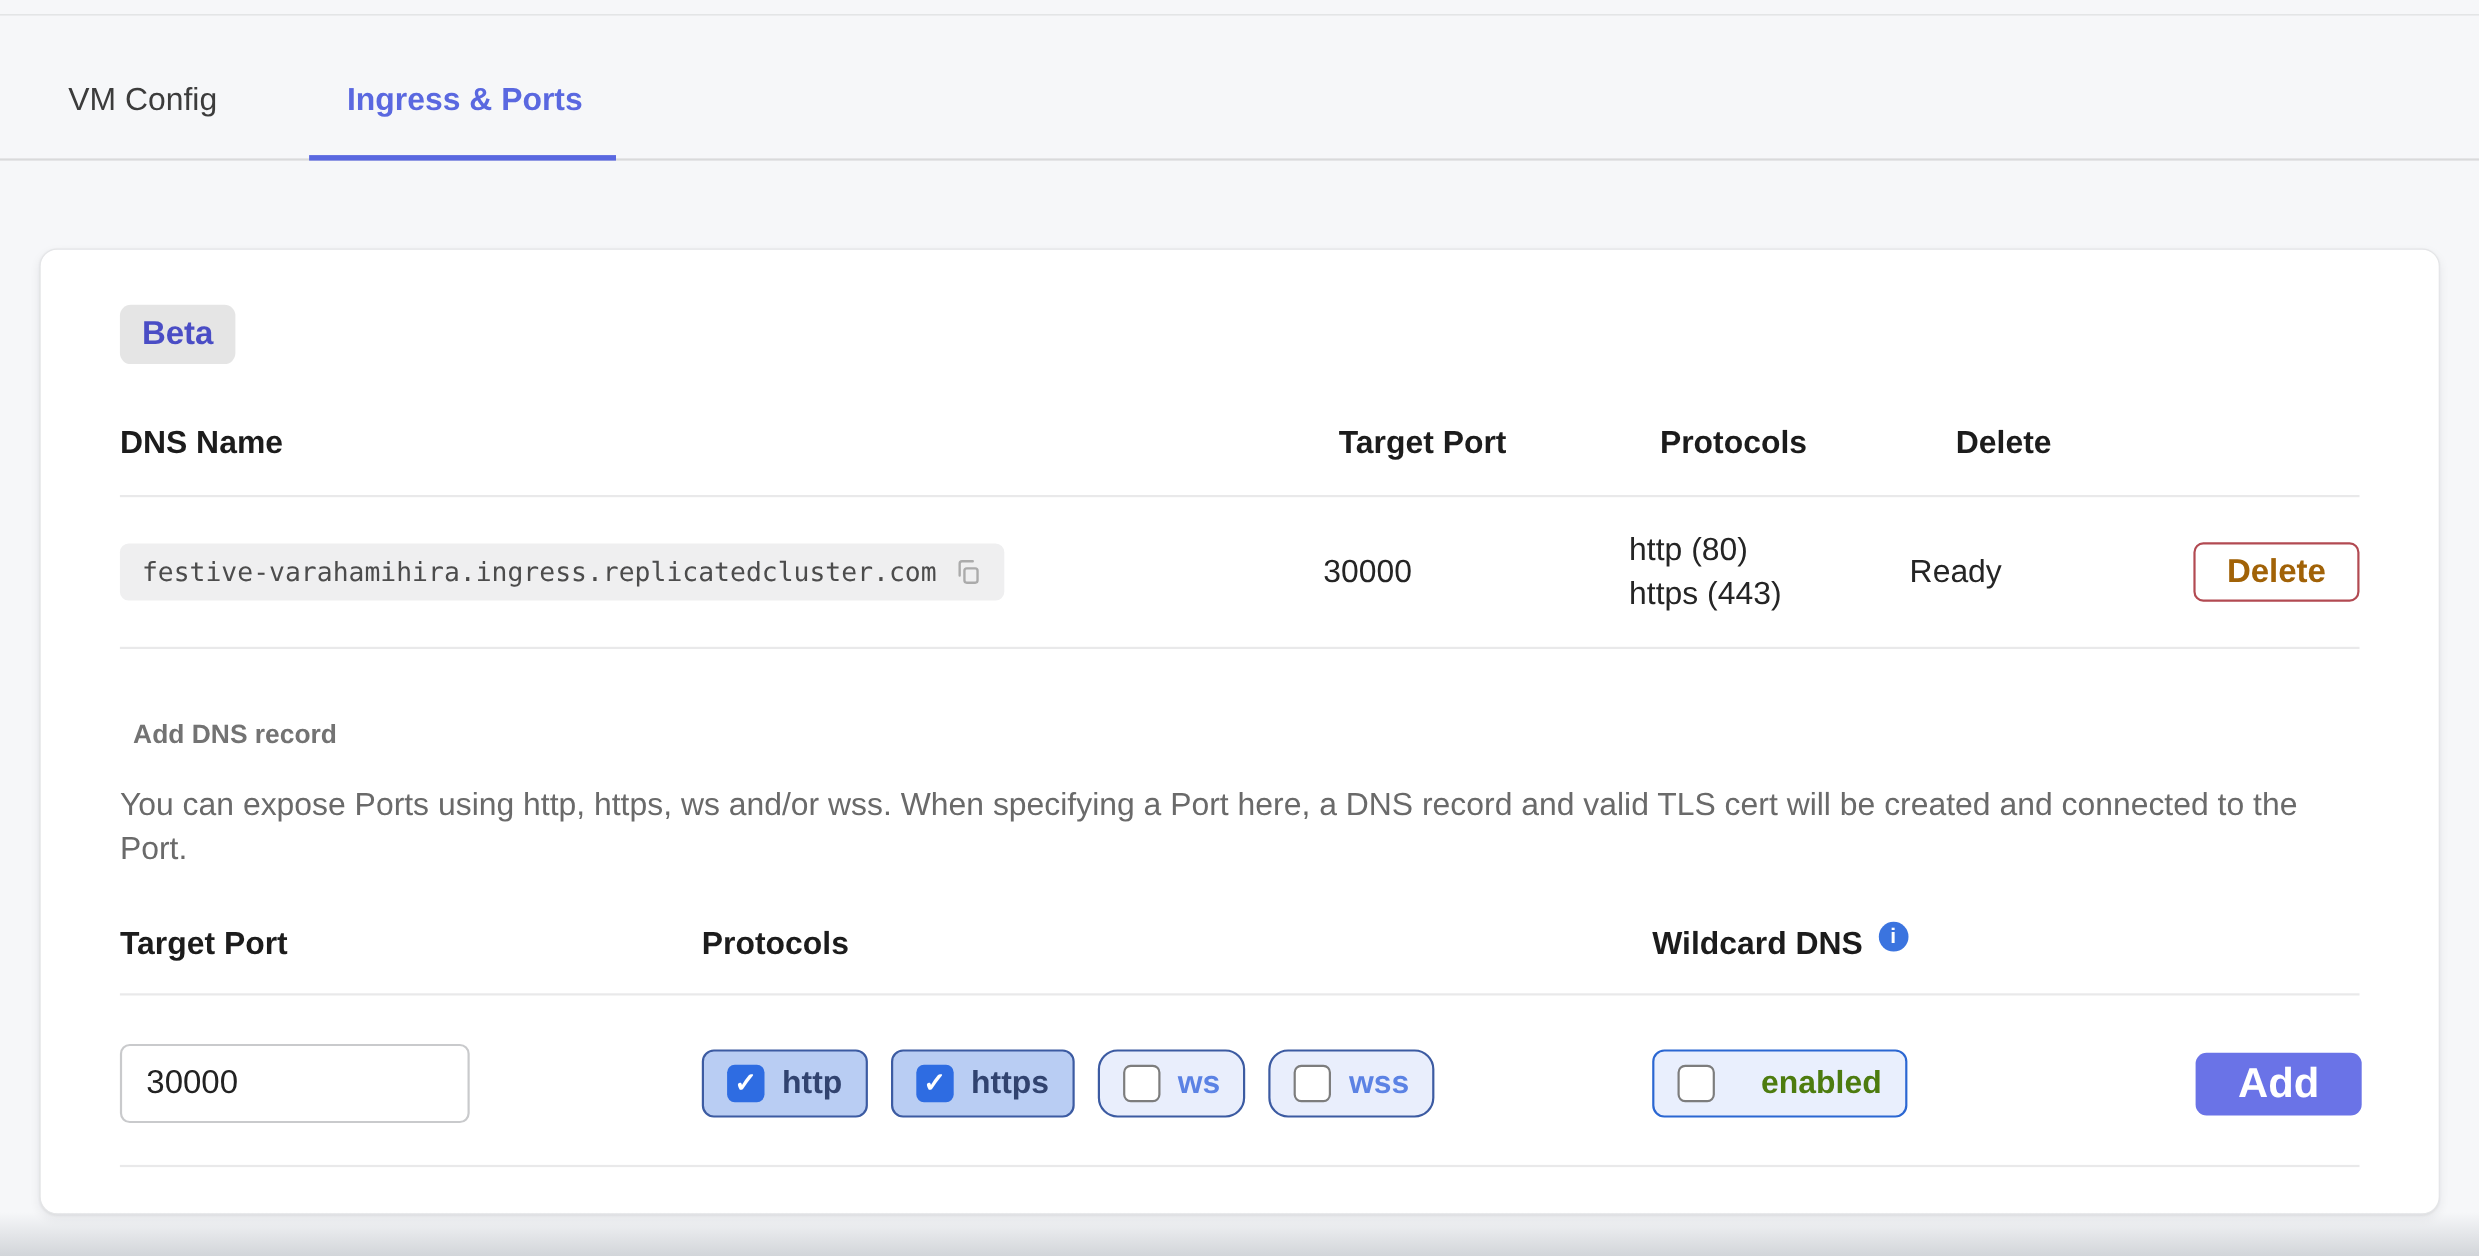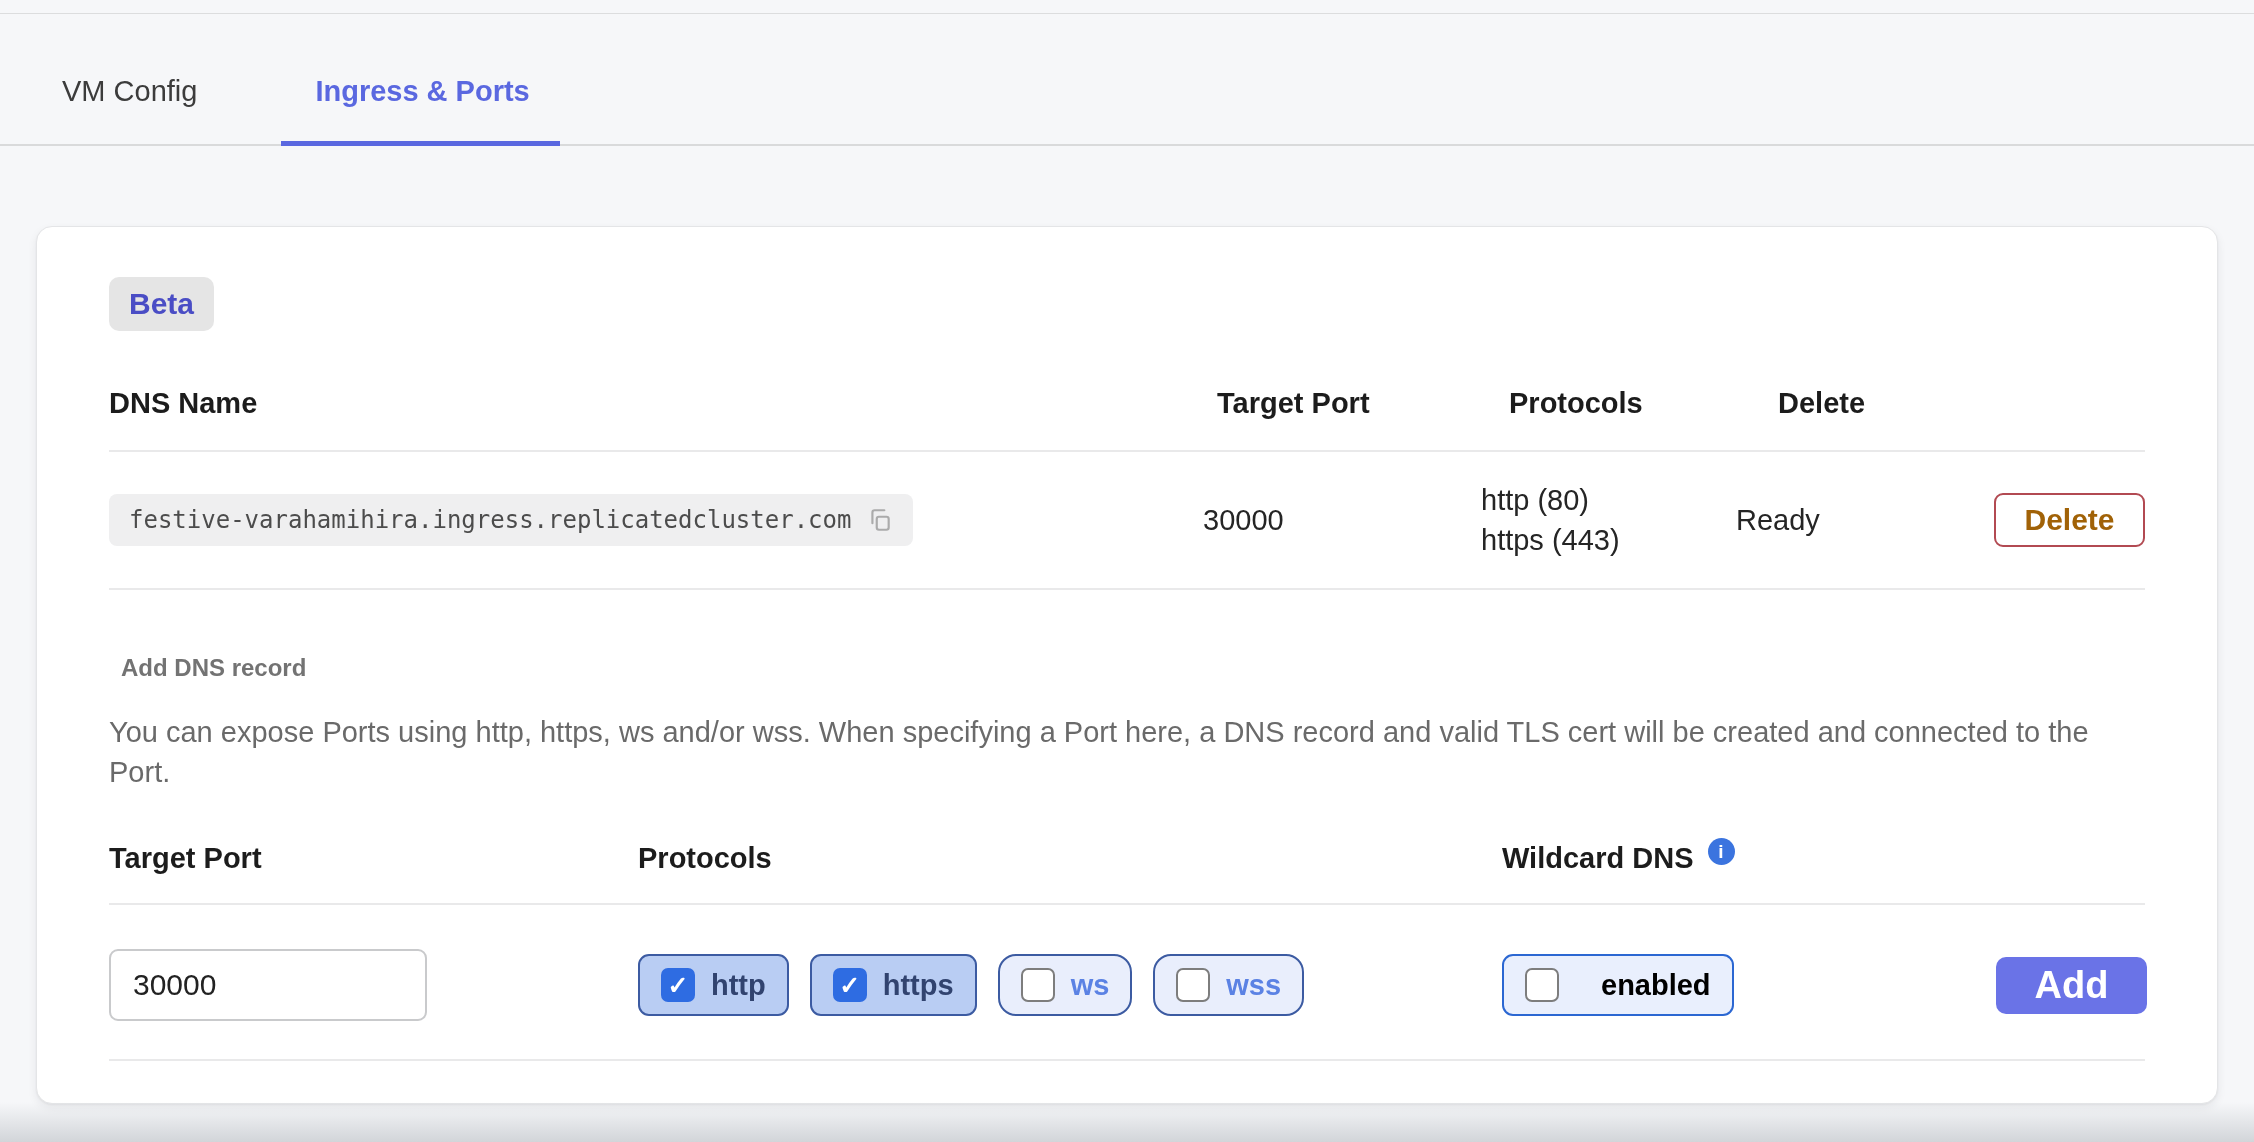--- a/index.html
+++ b/index.html
@@ -170,21 +170,21 @@
     padding: 0 21px;
     border-radius: 11px;
     border: 2.5px solid #3c5ba2;
     font-size: 29px;
     font-weight: 700;
     cursor: pointer;
     white-space: nowrap;
   }
   .chip.checked   { background: #b9cdf3; color: #31436f; }
   .chip.unchecked { background: #e9eefc; color: #5b82e4; border-radius: 18px; }
-  .chip.wildcard  { border-color: #2b67d2; background: #e9effd; color: #000000; gap: 42px; }
+  .chip.wildcard  { border-color: #2b67d2; background: #e9effd; color: #4d7c0f; gap: 42px; }
   .box {
     width: 34px; height: 34px;
     border-radius: 7px;
     display: flex;
     align-items: center;
     justify-content: center;
   }
   .chip.checked .box { background: #2e6ce2; color: #fff; font-size: 25px; font-weight: 700; }
   .box.empty { background: #fff; border: 2.5px solid #7d7d7d; }
   .add-btn {

